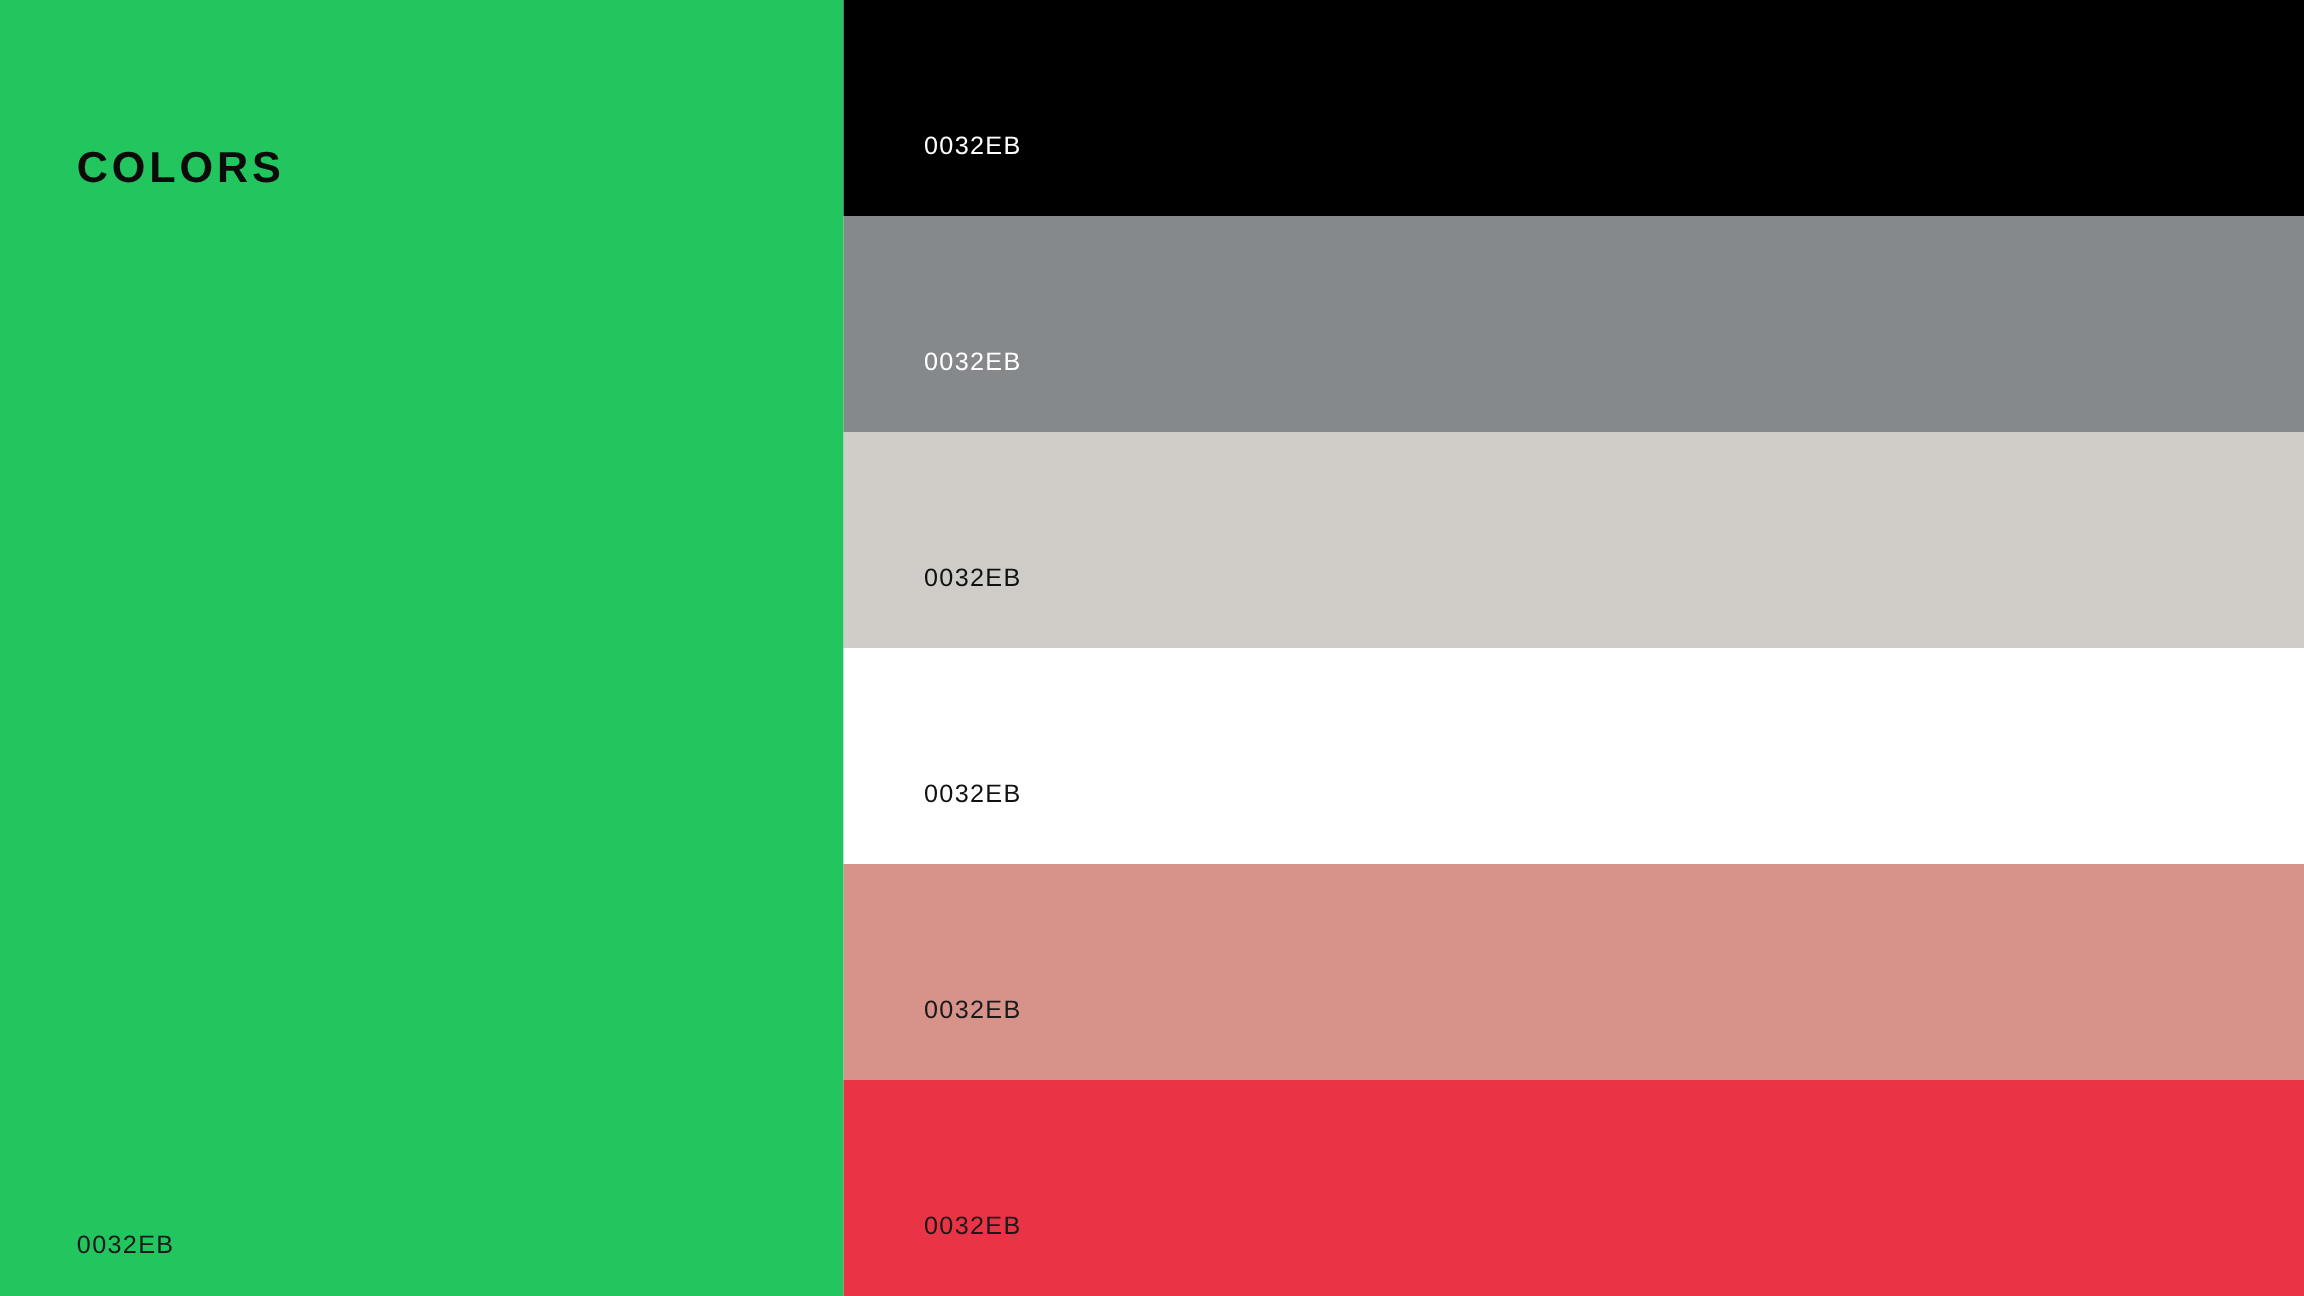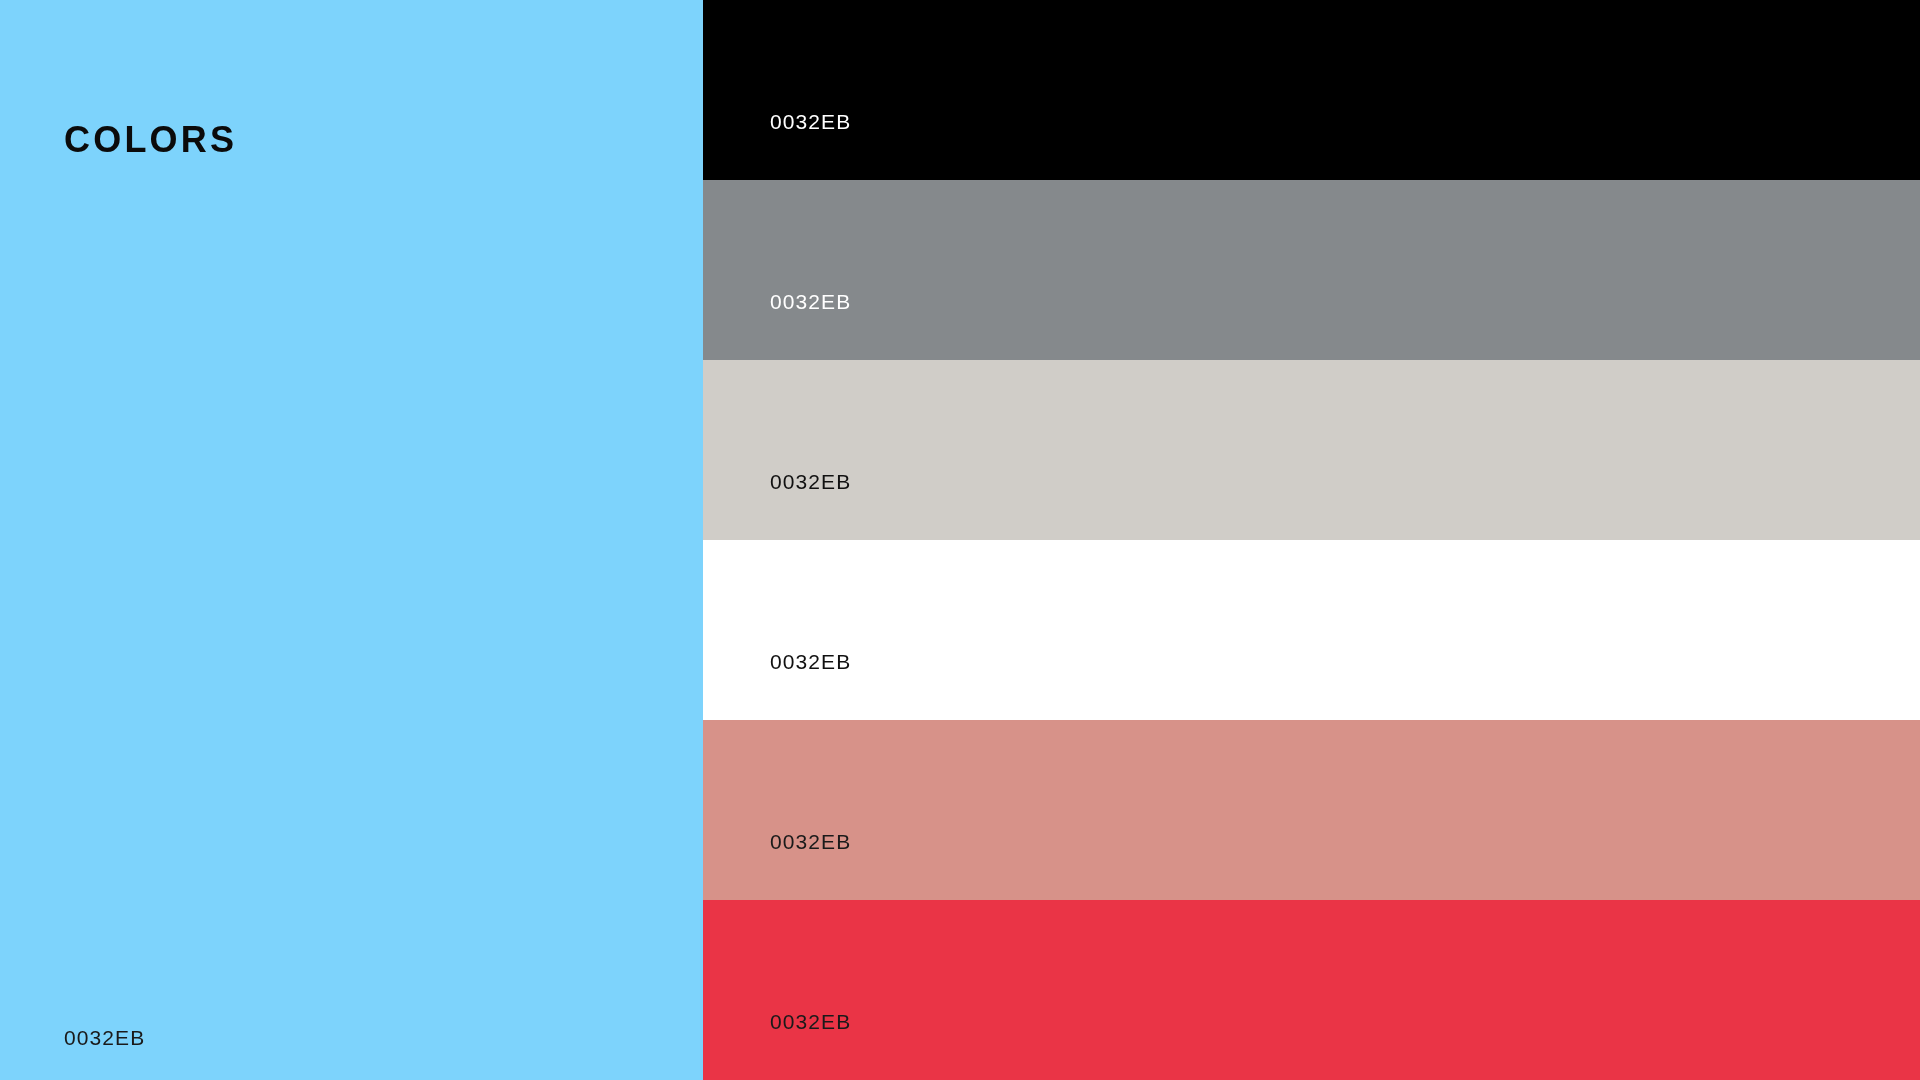--- a/index.html
+++ b/index.html
@@ -82,21 +82,21 @@
     letter-spacing: 1.1px;
     line-height: 1;
     white-space: nowrap;
   }
 </style>
 </head>
 <body>
 
 <div id="page">
 
-  <section class="left-panel" style="background-color: #7dd3fc;">
+  <section class="left-panel" style="background-color: #22c55e;">
     <h1 class="page-title" style="color: rgb(11, 11, 11);">COLORS</h1>
     <span class="panel-footer-label" style="color: rgb(26, 26, 26);">0032EB</span>
   </section>
 
   <section class="swatch-column">
 
     <div class="swatch" style="background-color: rgb(0, 0, 0);">
       <span class="swatch-label" style="color: rgb(255, 255, 255);">0032EB</span>
     </div>
 

